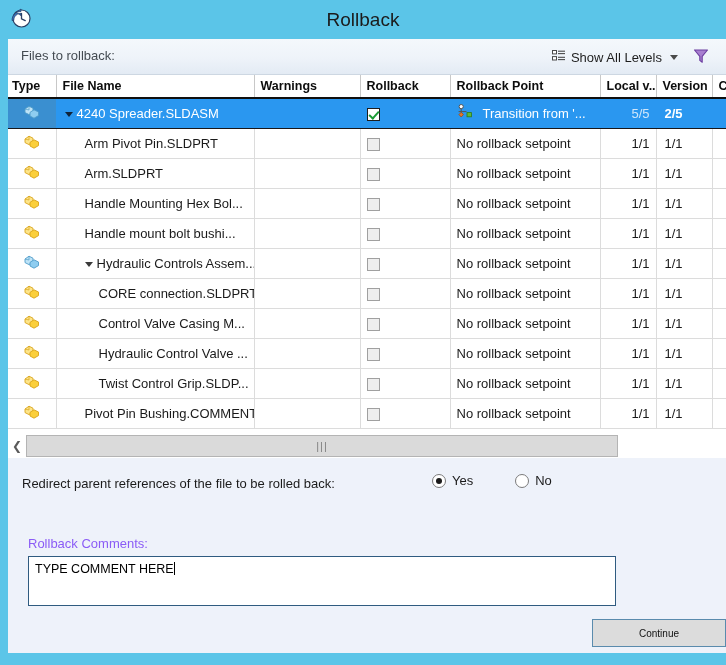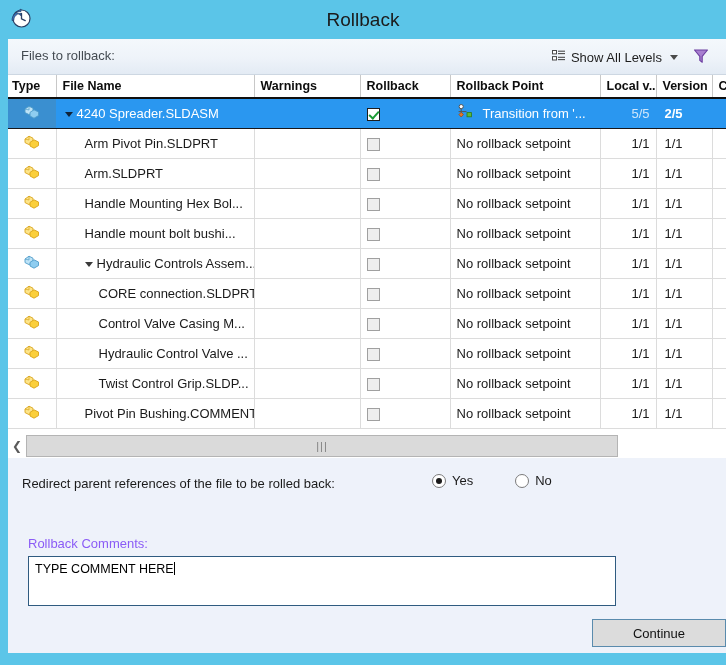--- a/index.html
+++ b/index.html
@@ -247,21 +247,21 @@
     width: 1px; height: 13px;
     background: #000;
     vertical-align: -2px;
   }
   .continue-btn {
     position: absolute; left: 584px; top: 161px;
     width: 134px; height: 28px;
     background: #dcdcdc;
     border: 1px solid #5a8bad;
     box-sizing: border-box;
-    font-size: 13px;
+    font-size: 10px;
     color: #111;
     display: flex; align-items: center; justify-content: center;
     cursor: default;
     font-family: "Liberation Sans", sans-serif;
   }
   .bottom-strip {
     position: absolute; left: 0; bottom: 0;
     width: 726px; height: 12px;
     background: #5bc5e8;
   }

